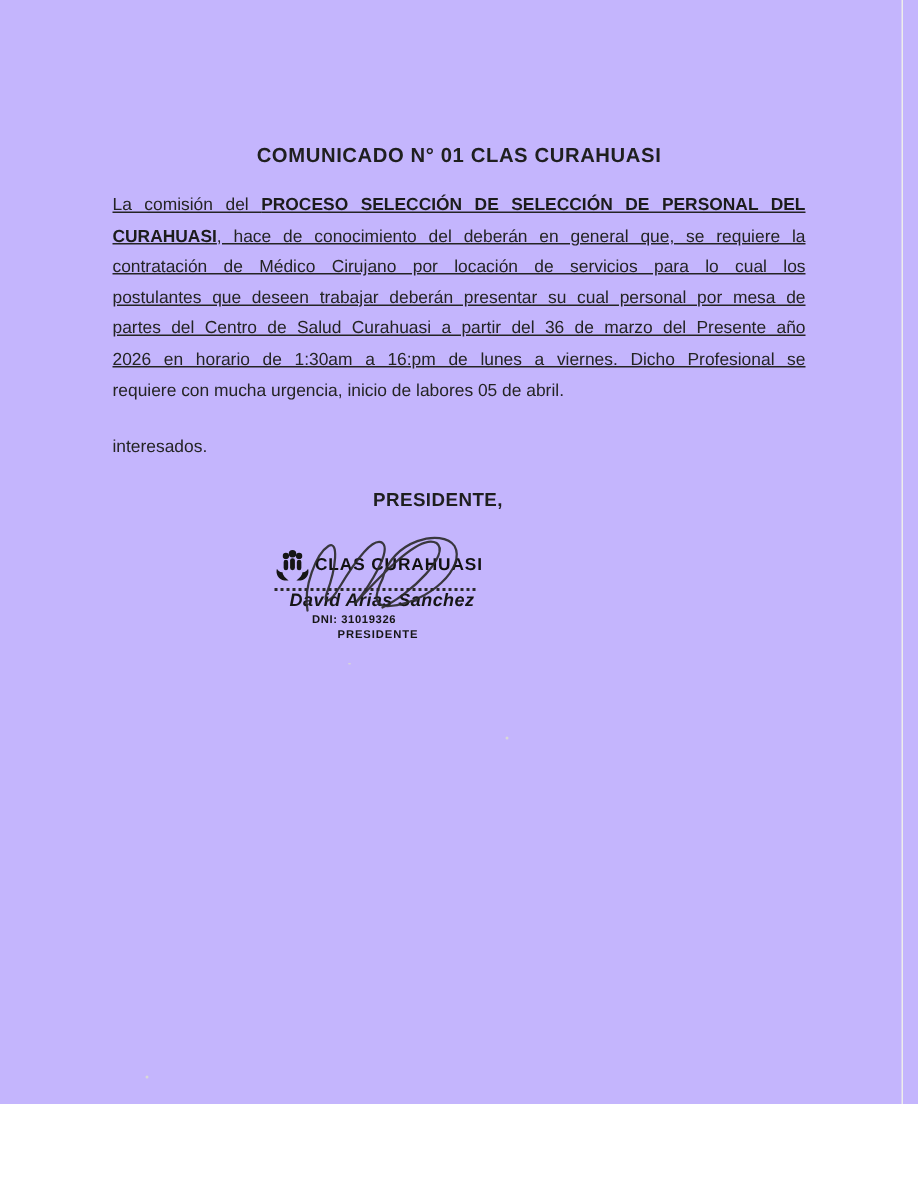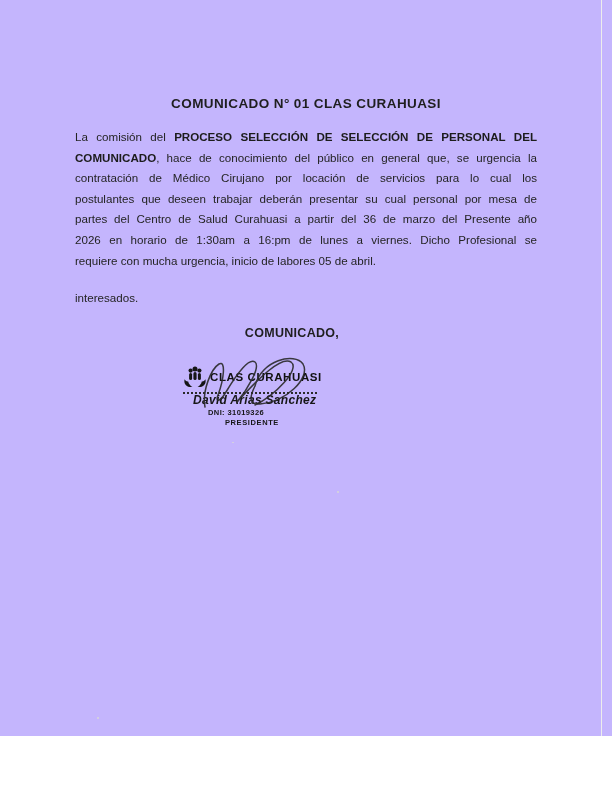--- a/index.html
+++ b/index.html
@@ -28,21 +28,21 @@
     margin-bottom: 16px;
     white-space: nowrap;
   }
   .para { margin: 0 0 17px 0; }
   .bline {
     font-size: 11.6px;
     line-height: 20.6px;
     color: #242424;
     text-align: justify;
   }
-  .jl { text-align-last: justify; }
+  .jl { text-align-last: justify; text-decoration: underline; }
   .bline b { color: #1c1c1c; }
   .closing {
     font-weight: bold;
     font-size: 12.5px;
     letter-spacing: 0.3px;
     color: #1f1f1f;
     text-align: center;
     padding-right: 28px;
     margin-top: 14px;
     line-height: 15px;
@@ -126,33 +126,33 @@
 <body>
 
 <div class="page">
 
   <div class="content">
 
     <div class="doc-title">COMUNICADO N° 01 CLAS CURAHUASI</div>
 
     <div class="para">
       <div class="bline jl"><span>La comisión del </span><b>PROCESO SELECCIÓN DE SELECCIÓN DE PERSONAL DEL</b><span></span></div>
-      <div class="bline jl"><span></span><b>COMUNICADO</b><span>, hace de conocimiento del público en general que, se urgencia la</span></div>
+      <div class="bline jl"><span></span><b>CURAHUASI</b><span>, hace de conocimiento del deberán en general que, se requiere la</span></div>
       <div class="bline jl"><span>contratación de Médico Cirujano por locación de servicios para lo cual los</span></div>
       <div class="bline jl"><span>postulantes que deseen trabajar deberán presentar su cual personal por mesa de</span></div>
       <div class="bline jl"><span>partes del Centro de Salud Curahuasi a partir del 36 de marzo del Presente año</span></div>
       <div class="bline jl"><span>2026 en horario de 1:30am a 16:pm de lunes a viernes. Dicho Profesional se</span></div>
       <div class="bline"><span>requiere con mucha urgencia, inicio de labores 05 de abril.</span></div>
     </div>
 
     <div class="para">
       <div class="bline">interesados.</div>
     </div>
 
-    <div class="closing">COMUNICADO,</div>
+    <div class="closing">PRESIDENTE,</div>
 
     <div class="stamp">
       <div class="stamp-header">
         <svg class="logo" viewBox="0 0 24 22" xmlns="http://www.w3.org/2000/svg" aria-hidden="true">
           <g fill="#161616">
             <circle cx="7.6" cy="4.6" r="2.1"></circle>
             <circle cx="12" cy="3.1" r="2.5"></circle>
             <circle cx="16.4" cy="4.6" r="2.1"></circle>
             <rect x="6.1" y="7.1" width="3" height="7" rx="1.5"></rect>
             <rect x="10.4" y="6.1" width="3.2" height="8" rx="1.6"></rect>

